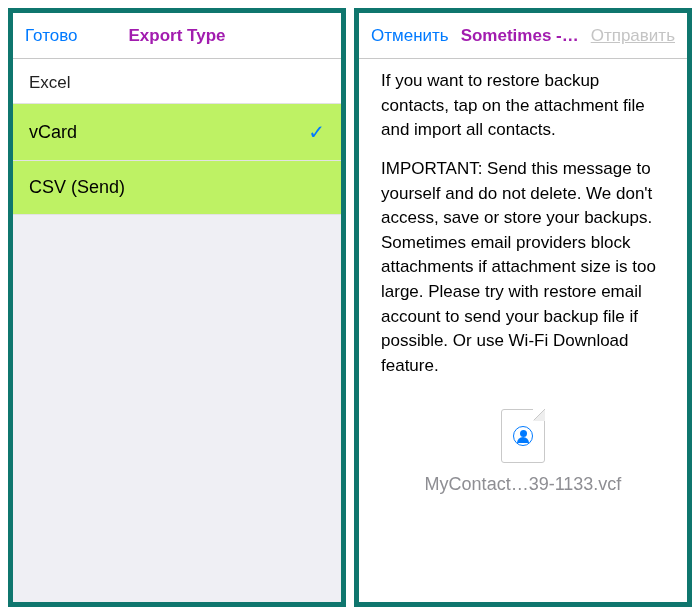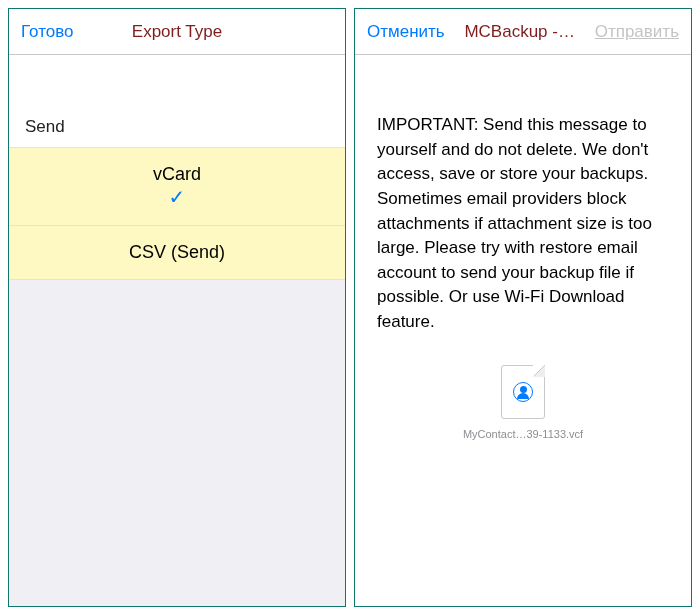--- a/index.html
+++ b/index.html
@@ -14,26 +14,25 @@
       height: 615px;
       padding: 8px;
     }
     .container {
       display: flex;
       gap: 8px;
       height: 100%;
     }
     .panel {
       flex: 1;
-      border: 1px solid #0f766e;
+      border: 5px solid #0f766e;
       background: #fff;
       display: flex;
       flex-direction: column;
       overflow: hidden;
-      gap: 48px;
     }
     .navbar {
       height: 46px;
       border-bottom: 1px solid #c8c8c8;
       display: flex;
       align-items: center;
       justify-content: space-between;
       padding: 0 12px;
       background: #fff;
     }
@@ -45,51 +44,50 @@
       min-width: 70px;
     }
     .nav-btn.disabled {
       color: #c4c4c4;
     }
     .nav-btn.right {
       text-align: right;
       text-decoration: underline;
     }
     .nav-title {
-      color: #7f1d1d;
-      font-size: 17px;
-      font-weight: 400;
+      color: #a21caf;
+      font-size: 17px;
+      font-weight: 700;
       text-align: center;
       flex: 1;
       white-space: nowrap;
       overflow: hidden;
       text-overflow: ellipsis;
     }
     .left-body {
       background: #efeff4;
       flex: 1;
     }
     .section-header {
       font-size: 17px;
       color: #222;
       padding: 14px 16px 10px 16px;
       background: #fff;
       border-bottom: 1px solid #e2e2e2;
     }
     .list-row {
-      background: #fef9c3;
+      background: #bef264;
       padding: 16px 16px;
       border-bottom: 1px solid #e2e2e2;
       display: flex;
       align-items: center;
       justify-content: space-between;
       font-size: 18px;
       color: #000;
       cursor: pointer;
-      flex-direction: column;
     }
     .checkmark {
       color: #007aff;
       font-size: 20px;
     }
     .right-body {
       flex: 1;
       padding: 10px 22px;
       font-size: 17px;
       line-height: 1.45;
@@ -148,55 +146,56 @@
       content: "";
       position: absolute;
       bottom: 2px;
       left: 3px;
       width: 12px;
       height: 6px;
       border-radius: 6px 6px 0 0;
       background: #007aff;
     }
     .file-name {
-      font-size: 11px;
+      font-size: 18px;
       color: #8e8e93;
       text-align: center;
     }
   </style>
 </head>
 <body>
 
 <div class="container">
 
   <div class="panel">
     <div class="navbar">
       <div class="nav-btn">Готово</div>
       <div class="nav-title">Export Type</div>
       <div class="nav-btn right"></div>
     </div>
     <div class="left-body">
-      <div class="section-header">Send</div>
+      <div class="section-header">Excel</div>
       <div class="list-row">
         <span>vCard</span>
         <span class="checkmark">✓</span>
       </div>
       <div class="list-row">
         <span>CSV (Send)</span>
       </div>
     </div>
   </div>
 
   <div class="panel">
     <div class="navbar">
       <div class="nav-btn">Отменить</div>
-      <div class="nav-title">MCBackup -…</div>
+      <div class="nav-title">Sometimes -…</div>
       <div class="nav-btn right disabled">Отправить</div>
     </div>
     <div class="right-body">
+      <div class="para">If you want to restore backup contacts, tap on the attachment file and import all contacts.</div>
       <div class="para">IMPORTANT: Send this message to yourself and do not delete. We don't access, save or store your backups. Sometimes email providers block attachments if attachment size is too large. Please try with restore email account to send your backup file if possible. Or use Wi-Fi Download feature.</div>
       <div class="attachment">
         <div class="file-icon">
           <div class="vcf-glyph"></div>
         </div>
         <div class="file-name">MyContact…39-1133.vcf</div>
       </div>
     </div>
   </div>
 

